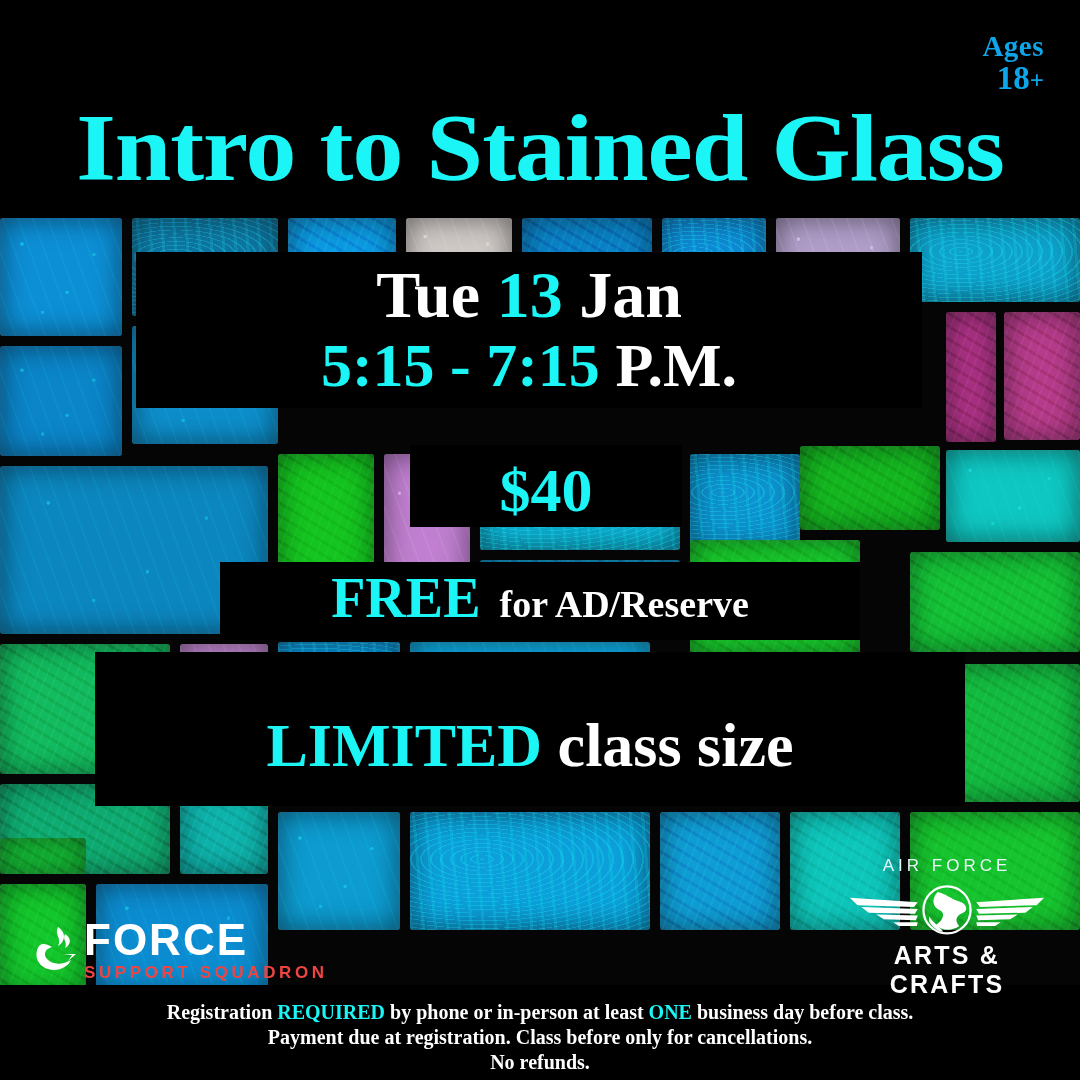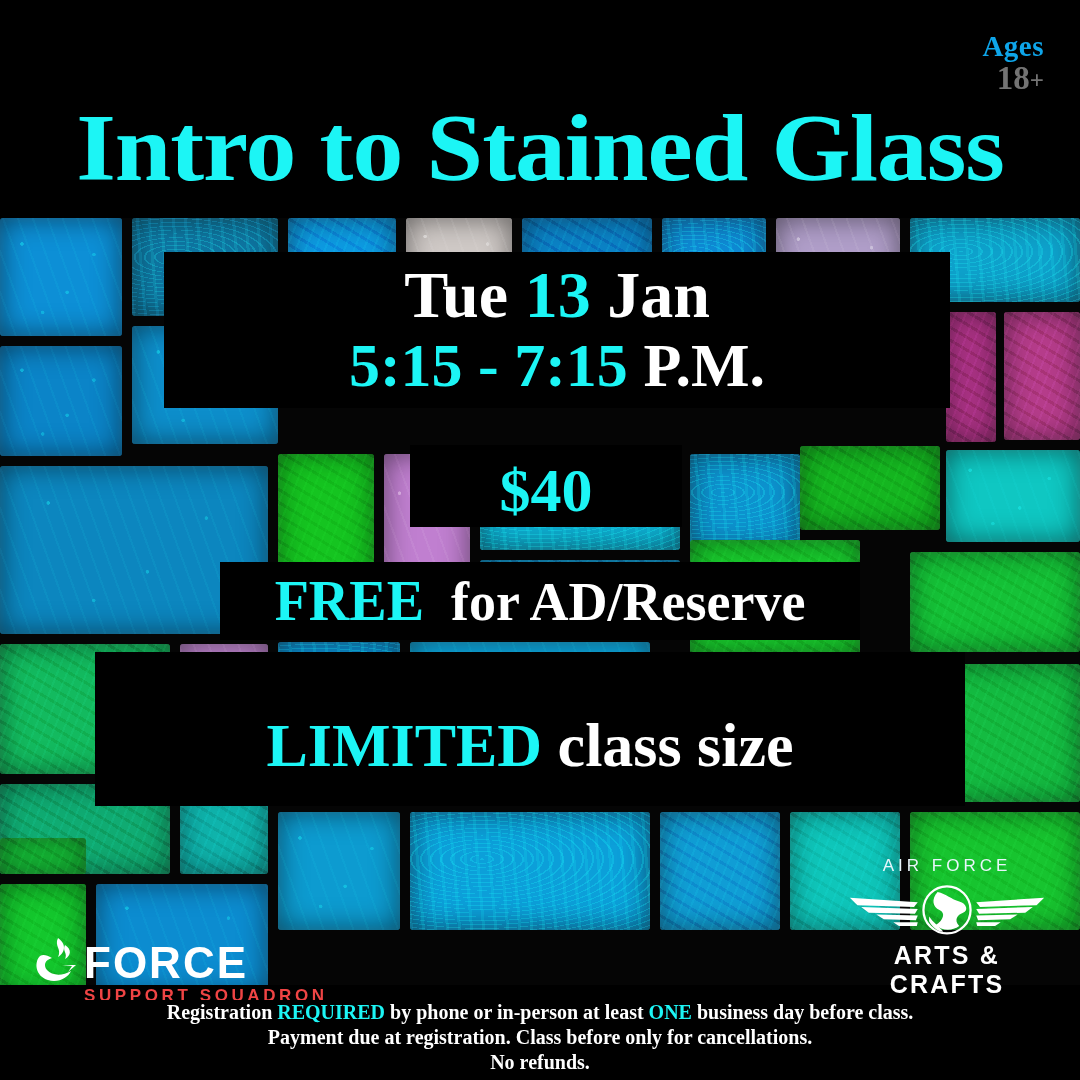--- a/index.html
+++ b/index.html
@@ -62,36 +62,36 @@
     color:#1CF5F5;line-height:105px;
     transform:scaleX(1.06);transform-origin:center;
   }
 
   
   .ages{
     position:absolute;right:36px;top:32px;text-align:right;
     font-family:"Liberation Serif", serif;font-weight:700;line-height:1.02;
   }
   .ages .l1{font-size:29px;color:#0ea5e9;letter-spacing:.5px;}
-  .ages .l2{font-size:33px;color:#737373;}
+  .ages .l2{font-size:33px;color:#0ea5e9;}
   .ages .l2 .plus{font-size:25px;}
 
   
-  .bar-date{left:164px;top:252px;width:786px;height:156px;}
+  .bar-date{left:136px;top:252px;width:786px;height:156px;}
   .bar-date .line1{font-size:66px;font-weight:700;line-height:70px;white-space:nowrap;}
   .bar-date .line2{font-size:62px;font-weight:700;line-height:70px;white-space:nowrap;}
 
   
   .bar-price{left:410px;top:445px;width:272px;height:82px;}
   .bar-price .p{font-size:62px;font-weight:700;line-height:66px;margin-top:8px;}
 
   
   .bar-free{left:220px;top:562px;width:640px;height:78px;}
   .bar-free .f{font-size:56px;font-weight:700;line-height:62px;white-space:nowrap;}
-  .bar-free .f .small{font-size:54px;}
+  .bar-free .f .small{font-size:38px;}
 
   
   .bar-limited{left:95px;top:652px;width:870px;height:154px;}
   .bar-limited .l1{font-size:62px;font-weight:700;line-height:74px;white-space:nowrap;margin-top:32px;}
   .bar-limited .l2{font-size:62px;font-weight:700;line-height:74px;white-space:nowrap;}
 
   
   .footer{
     position:absolute;left:0;top:1000px;width:1080px;
     text-align:center;background:#000;
@@ -102,21 +102,21 @@
 
   
   .fss{
     position:absolute;left:32px;top:918px;
     display:flex;align-items:center;gap:6px;
   }
   .fss .flame{width:46px;height:50px;flex:0 0 auto;}
   .fss .txt{display:flex;flex-direction:column;line-height:1;}
   .fss .t1{
     font-family:"Liberation Sans", sans-serif;font-weight:700;
-    font-size:44px;color:#fff;letter-spacing:2px;margin-top:23px;
+    font-size:44px;color:#fff;letter-spacing:2px;
   }
   .fss .t2{
     font-family:"Liberation Sans", sans-serif;font-weight:700;
     font-size:17px;color:#ef4444;letter-spacing:3.6px;margin-top:2px;
   }
 
   
   .afac{
     position:absolute;right:28px;top:856px;width:210px;
     text-align:center;color:#fff;

